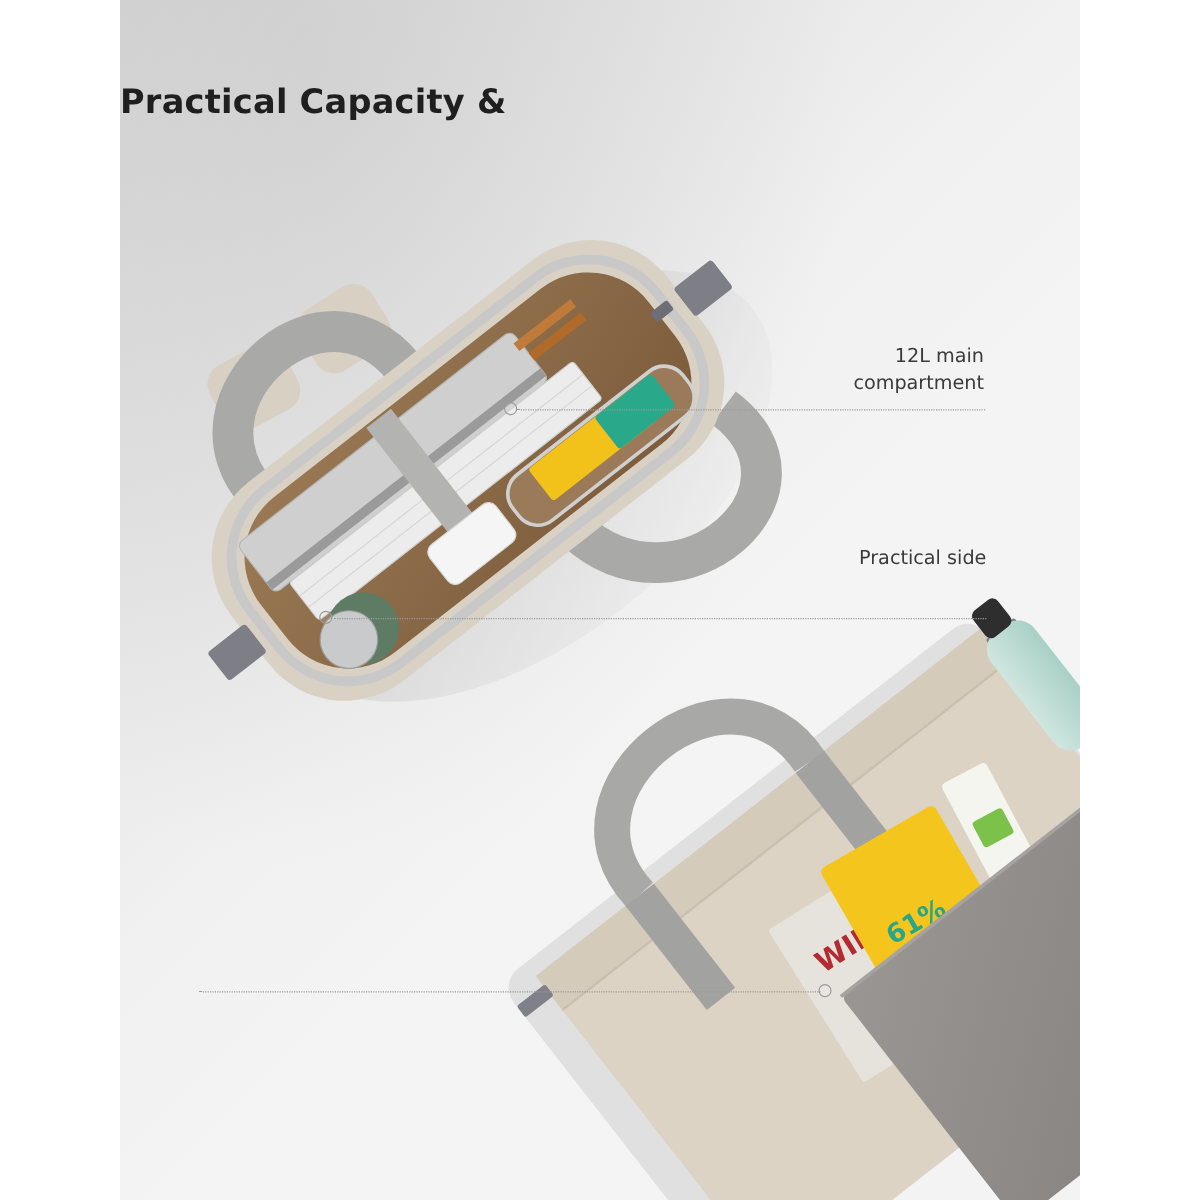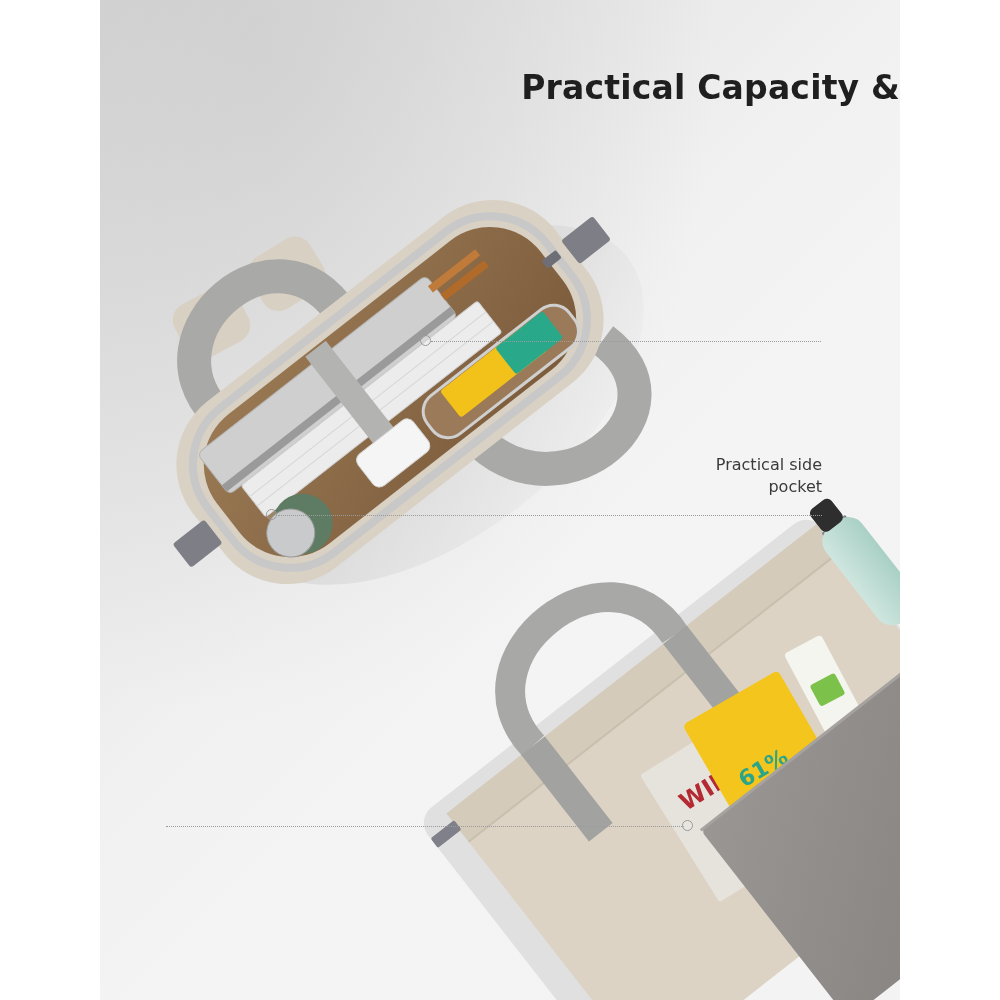--- a/index.html
+++ b/index.html
@@ -3,22 +3,22 @@
 <meta charset="utf-8">
 <style>
   html, body { margin:0; padding:0; }
   body { width:1000px; height:1000px; background:#ffffff; position:relative; overflow:hidden;
          font-family:"DejaVu Sans","Liberation Sans",sans-serif; }
   .panel { position:absolute; left:100px; top:0; width:800px; height:1000px; overflow:hidden;
            background: linear-gradient(135deg, #d6d6d6 0%, #e6e6e6 25%, #f1f1f1 45%, #f4f4f4 60%, #f3f3f3 100%); }
   .panel::after { content:""; position:absolute; left:0; top:0; right:0; bottom:0;
            background: radial-gradient(ellipse at 20% 5%, rgba(200,200,200,0.55) 0%, rgba(255,255,255,0) 50%);
            pointer-events:none; }
-  .title { position:absolute; left:0; width:800px; top:44px; text-align:right; color:#1f1f1f;
-           font-family:"DejaVu Sans",sans-serif; font-weight:bold; font-size:33px; line-height:44px; letter-spacing:0.2px; z-index:5; }
+  .title { position:absolute; left:0; width:800px; top:44px; text-align:left; color:#1f1f1f;
+           font-family:"DejaVu Sans",sans-serif; font-weight:bold; font-size:28px; line-height:44px; letter-spacing:0.2px; z-index:5; }
   .title span { display:block; }
   .art { position:absolute; left:0; top:0; width:800px; height:1000px; z-index:2; }
   .label { position:absolute; color:#3a3a3a; font-family:"DejaVu Sans",sans-serif; font-size:16px; line-height:22px; z-index:6; }
   .label.right { text-align:right; }
   .label span { display:block; }
   .leader { position:absolute; height:0; border-top:1.5px dotted #9a9a9a; z-index:6; }
   .dot { position:absolute; width:9px; height:9px; border:1.5px solid #9a9a9a; border-radius:50%; background:rgba(255,255,255,0.15); z-index:7; }
 </style>
 </head>
 <body>
@@ -121,26 +121,29 @@
       <rect x="230" y="-140" width="46" height="120" rx="18" fill="url(#bottleG)"></rect>
       <rect x="240" y="-165" width="26" height="28" rx="6" fill="#2e2e2e"></rect>
 
       <rect x="-40" y="105" width="70" height="10" rx="4" fill="#2e8a4e" transform="rotate(-4)"></rect>
 
       <rect x="-40" y="20" width="300" height="240" rx="6" fill="url(#frontGray)"></rect>
       <line x1="-40" y1="20" x2="260" y2="20" stroke="#a6a2a0" stroke-width="3"></line>
     </g>
   </svg>
 
+  <div class="label right" style="left:520px; top:286px; width:200px;">
+    <span>12L main</span>
+    <span>compartment</span>
+  </div>
   <div class="leader" style="left:331px; top:341px; width:390px;"></div>
   <div class="dot" style="left:320px; top:335px;"></div>
 
   <div class="label right" style="left:520px; top:454px; width:202px;">
     <span>Practical side</span>
-    <span>pocket</span>
   </div>
   <div class="leader" style="left:178px; top:515px; width:544px;"></div>
   <div class="dot" style="left:166px; top:509px;"></div>
 
   <div class="leader" style="left:66px; top:826px; width:518px;"></div>
   <div class="dot" style="left:582px; top:820px;"></div>
 
 </div>
 
 </body></html>

